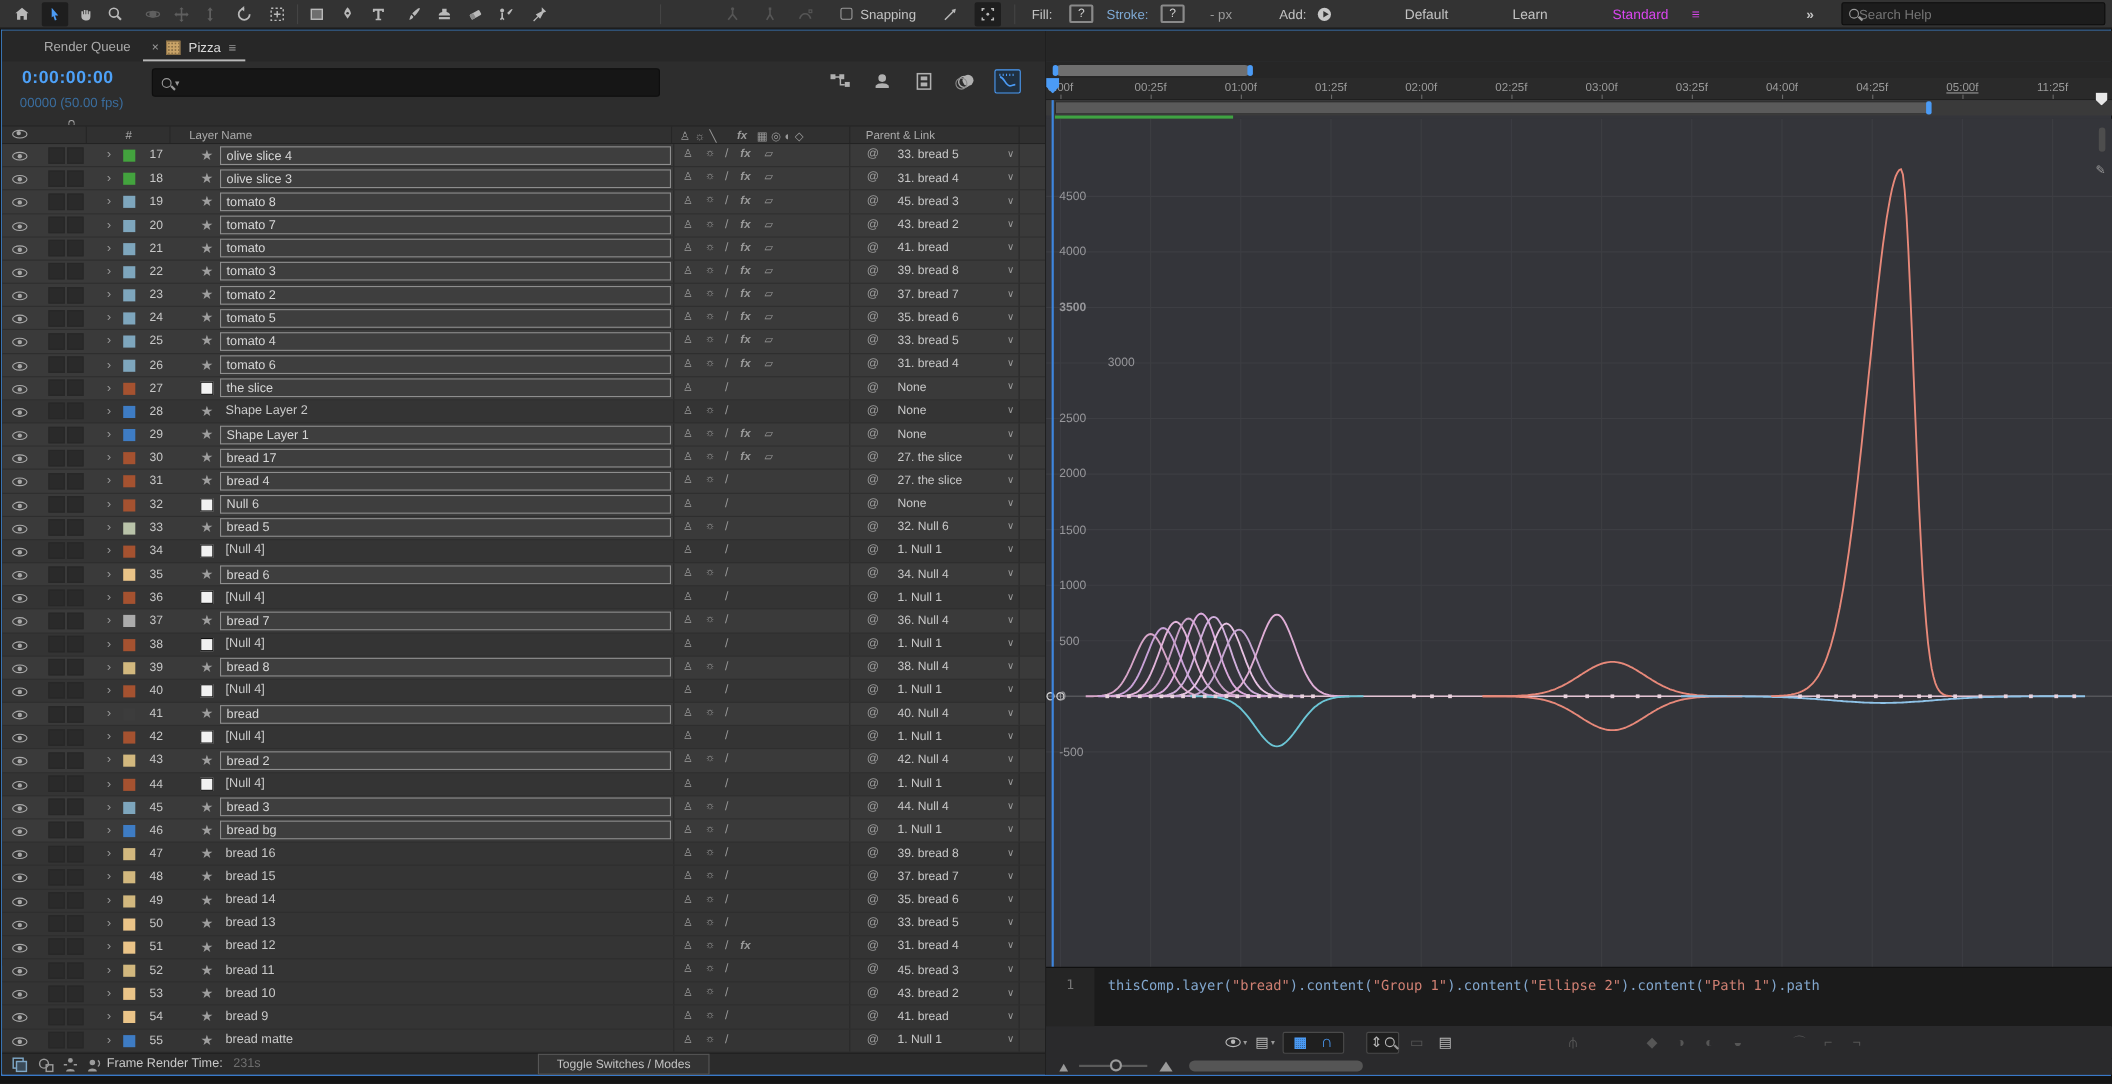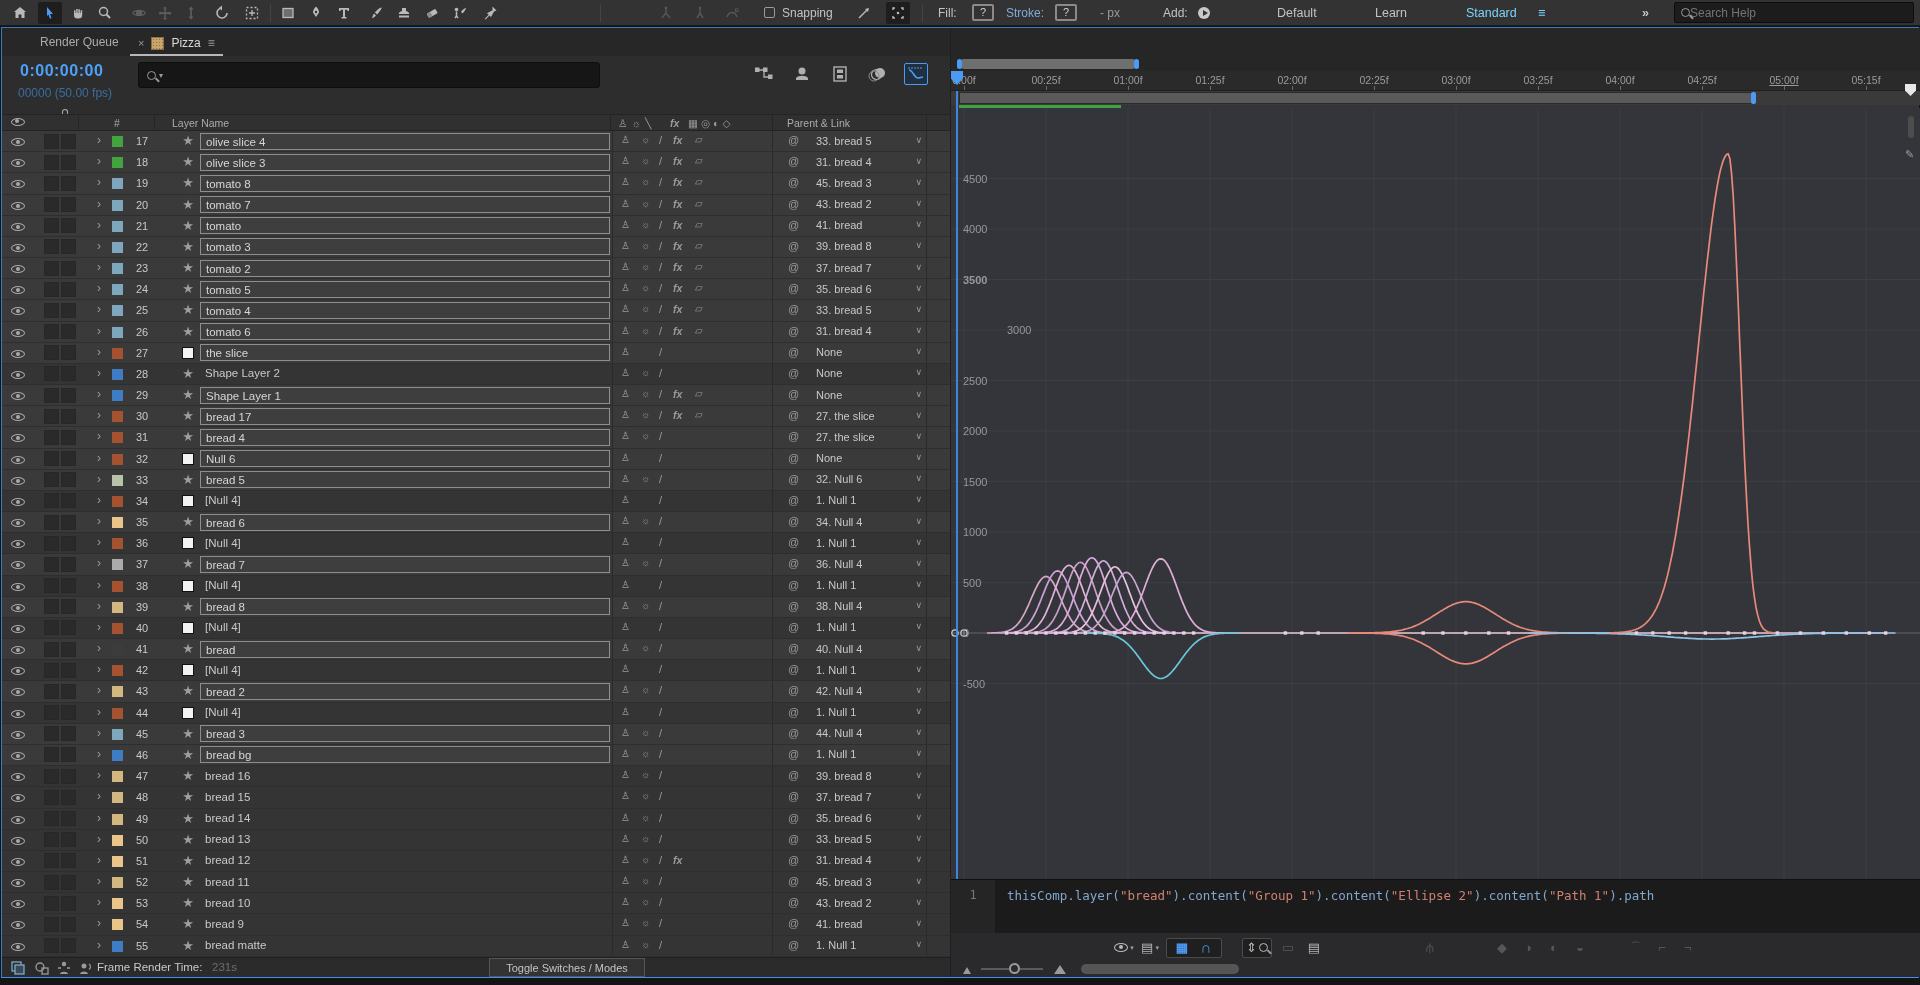--- a/index.html
+++ b/index.html
@@ -8,21 +8,21 @@
 
   
   #toolbar { position:absolute; left:0; top:0; width:1920px; height:26px; background:#333333; border-bottom:1px solid #1a1a1a; }
   .tool { position:absolute; top:2px; width:24px; height:22px; display:flex; align-items:center; justify-content:center; border-radius:2px; }
   .tool.active { background:#1e1e1e; }
   .tool svg { width:16px; height:16px; }
   .tsep { position:absolute; top:4px; width:1px; height:18px; background:#444; }
   .tb-label { position:absolute; top:6px; color:#c3c3c3; font-size:12px; }
   .qbox { position:absolute; top:4px; width:22px; height:17px; border:2px solid #8a8a8a; border-radius:2px; color:#cfcfcf; text-align:center; font-size:11px; line-height:13px; }
   .menu-item { position:absolute; top:6px; color:#c3c3c3; font-size:12.5px; }
-  .menu-item.blue { color:#7dd3fc; }
+  .menu-item.blue { color:#d946ef; }
   #help-search { position:absolute; left:1674px; top:2px; width:240px; height:21px; background:#1c1c1c; border:1px solid #0d0d0d; border-radius:2px; display:flex; align-items:center; padding-left:6px; }
   #help-search input { background:transparent; border:none; outline:none; color:#9a9a9a; font-size:12px; width:190px; font-family:"Liberation Sans",sans-serif;}
   .izoom { width:9px; height:9px; border:1.5px solid #9a9a9a; border-radius:50%; position:relative; display:inline-block; }
   .izoom::after { content:""; position:absolute; left:7px; top:7px; width:5px; height:1.5px; background:#9a9a9a; transform:rotate(45deg); }
   .chk { width:11px; height:11px; border:1.5px solid #9a9a9a; border-radius:2px; display:inline-block; }
 
   
   #panel { position:absolute; left:1px; top:27px; width:1918px; height:951px; background:#2d2d2d; border:1px solid #3a7abf; border-bottom:2px solid #3f8ef0; }
 
   
@@ -1366,21 +1366,21 @@
         <span class="rlabel" style="left: 505px;">03:00f</span>
         <span class="rtick" style="left: 505px;"></span>
         <span class="rlabel" style="left: 587px;">03:25f</span>
         <span class="rtick" style="left: 587px;"></span>
         <span class="rlabel" style="left: 669px;">04:00f</span>
         <span class="rtick" style="left: 669px;"></span>
         <span class="rlabel" style="left: 751px;">04:25f</span>
         <span class="rtick" style="left: 751px;"></span>
         <span class="rlabel" style="left: 833px; text-decoration: underline;">05:00f</span>
         <span class="rtick" style="left: 833px;"></span>
-        <span class="rlabel" style="left: 915px;">05:15f</span>
+        <span class="rlabel" style="left: 915px;">11:25f</span>
         <span class="rtick" style="left: 915px;"></span>
       </div>
     <div id="workarea">
       <div id="wabar"></div>
     </div>
     <div id="greenbar"></div>
 
     <div id="graph">
       <svg id="gsvg" width="969" height="771">
           <line x1="13" y1="0" x2="13" y2="771" stroke="#3d3e43" stroke-width="1"></line>

